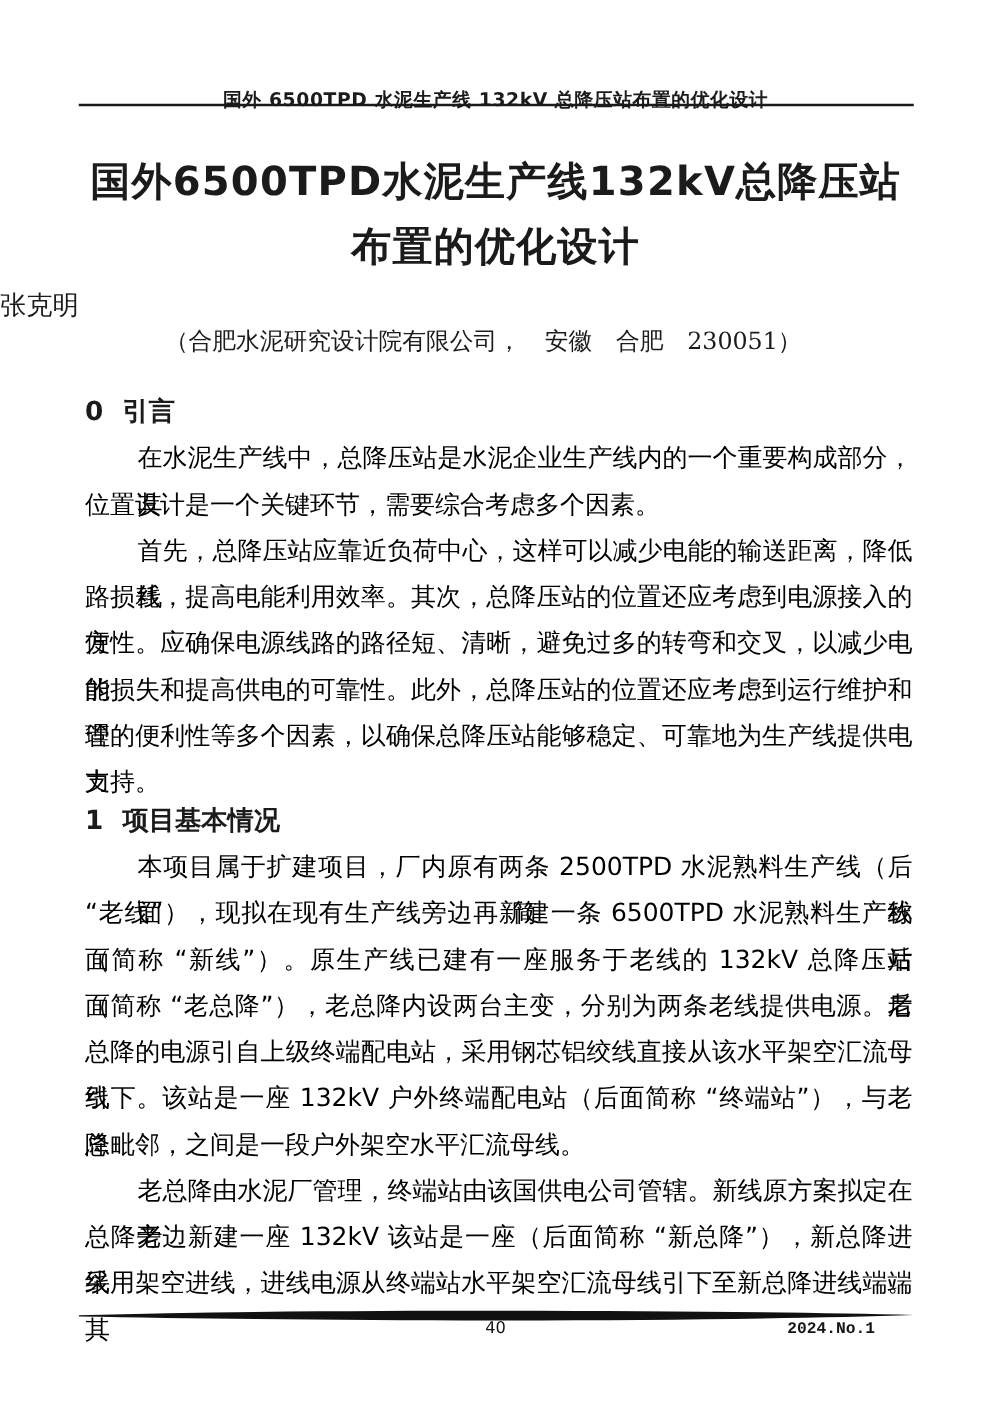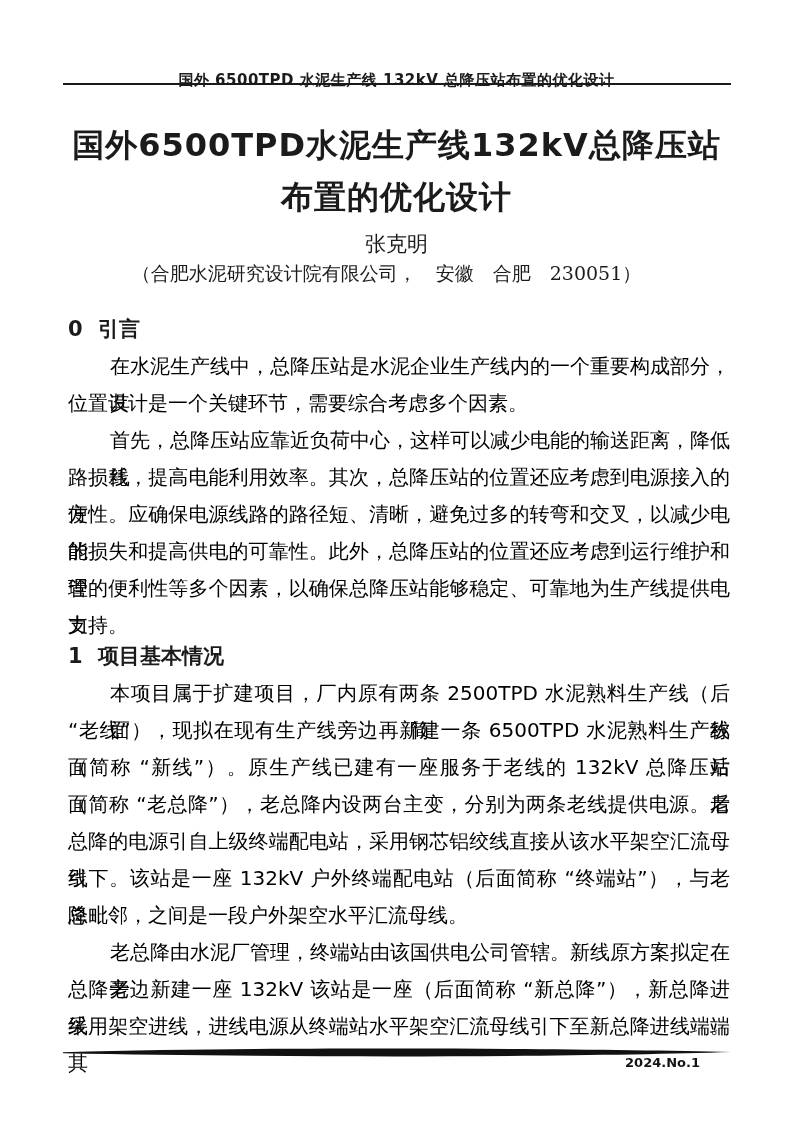--- a/index.html
+++ b/index.html
@@ -31,21 +31,20 @@
     top: 119px; left: 0; width: 793px;
     text-align: center;
     font-size: 32px;
     font-weight: 700;
     line-height: 52px;
     letter-spacing: 1px;
   }
   .author {
     position: absolute;
     top: 231px; left: 0; width: 793px;
-    text-align: center;
     font-size: 21px;
     line-height: 27px;
     font-family: "DejaVu Serif", "Liberation Serif", serif;
   }
   .affiliation {
     position: absolute;
     top: 258px; left: 0; width: 723px;
     text-align: center;
     font-size: 19px;
     line-height: 30px;
@@ -87,20 +86,21 @@
     text-align: center;
     font-size: 13px;
     color: #141414;
   }
   .footer-issue {
     position: absolute;
     top: 1055px; right: 93px;
     font-size: 13px;
     font-weight: 600;
     color: #141414;
+    font-family: Liberation Mono, monospace;
   }
 </style>
 </head>
 <body>
 
 <div class="page">
 
   <div class="running-head">国外 6500TPD 水泥生产线 132kV 总降压站布置的优化设计</div>
 
   <div class="head-rule"></div>
@@ -153,16 +153,17 @@
       <div class="line fill">总降旁边新建一座 132kV 该站是一座（后面简称 “新总降”），新总降进线端</div>
       <div class="line fill">采用架空进线，进线电源从终端站水平架空汇流母线引下至新总降进线端。其</div>
     </div>
 
   </div>
 
   <svg class="footer-rule" viewBox="0 0 668 9" preserveAspectRatio="none" xmlns="http://www.w3.org/2000/svg">
     <path d="M0 4.2 C120 1.0 240 0.6 334 0.6 C460 0.6 590 2.0 668 4.0 C590 6.6 460 8.4 330 8.4 C220 8.4 100 7.0 0 5.2 Z" fill="#111111"></path>
   </svg>
 
+  <div class="footer-page">40</div>
 
   <div class="footer-issue">2024.No.1</div>
 
 </div>
 
 </body></html>

